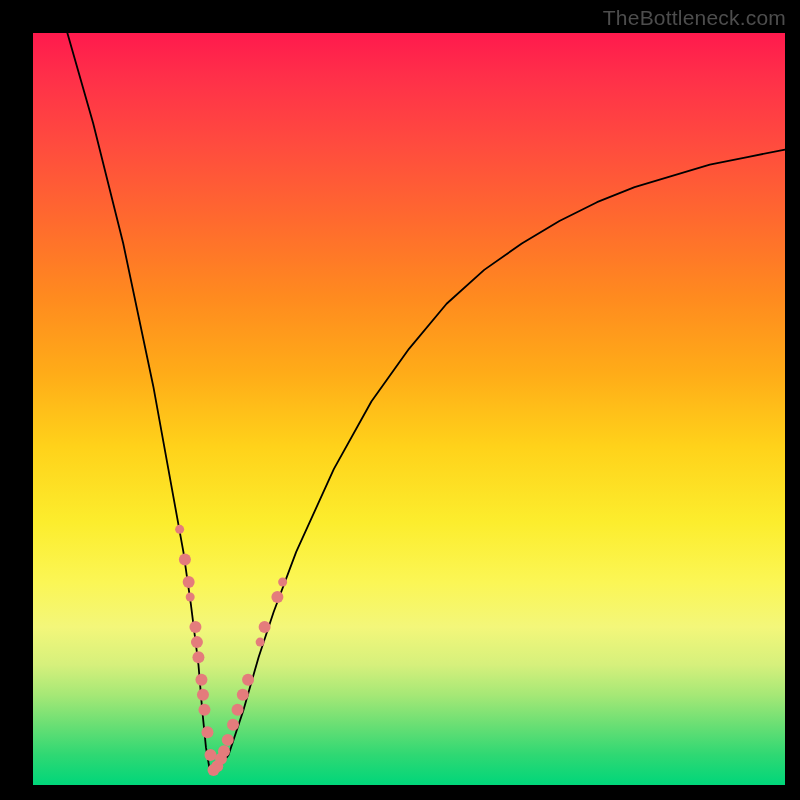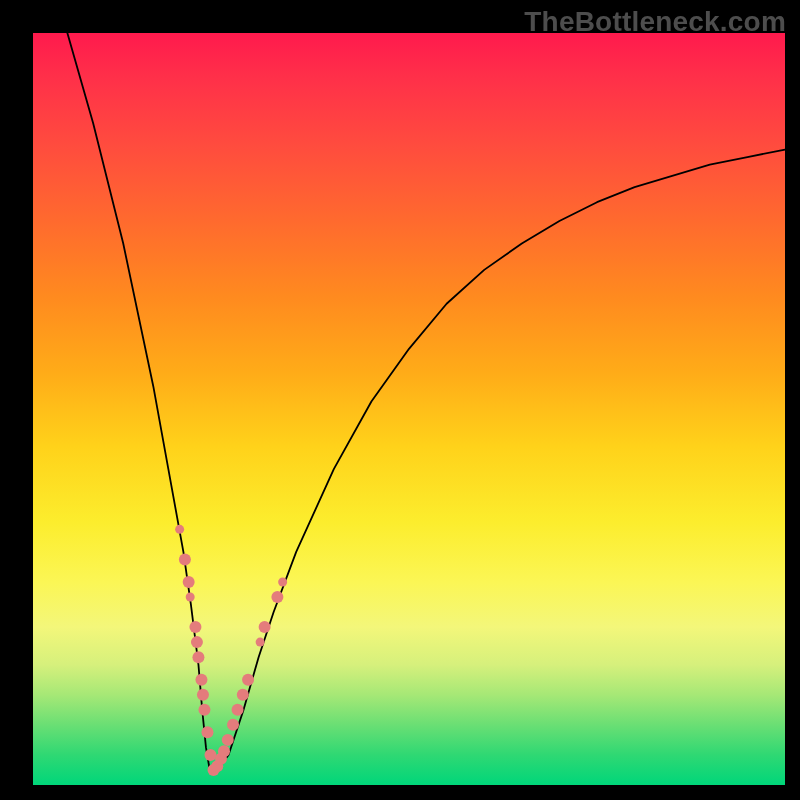--- a/index.html
+++ b/index.html
@@ -41,23 +41,23 @@
       #6adf74 92%,
       #2fd873 96%,
       #00d67a 100%
     );
   }
   .watermark {
     position: absolute;
     top: 6px;
     right: 14px;
     color: #4d4d4d;
-    font-size: 28px;
+    font-size: 21px;
     letter-spacing: 0.2px;
-    font-weight: 700;
+    font-weight: 400;
     user-select: none;
   }
   svg.curve {
     position: absolute;
     left: 0;
     top: 0;
     width: 752px;
     height: 752px;
     overflow: visible;
   }

